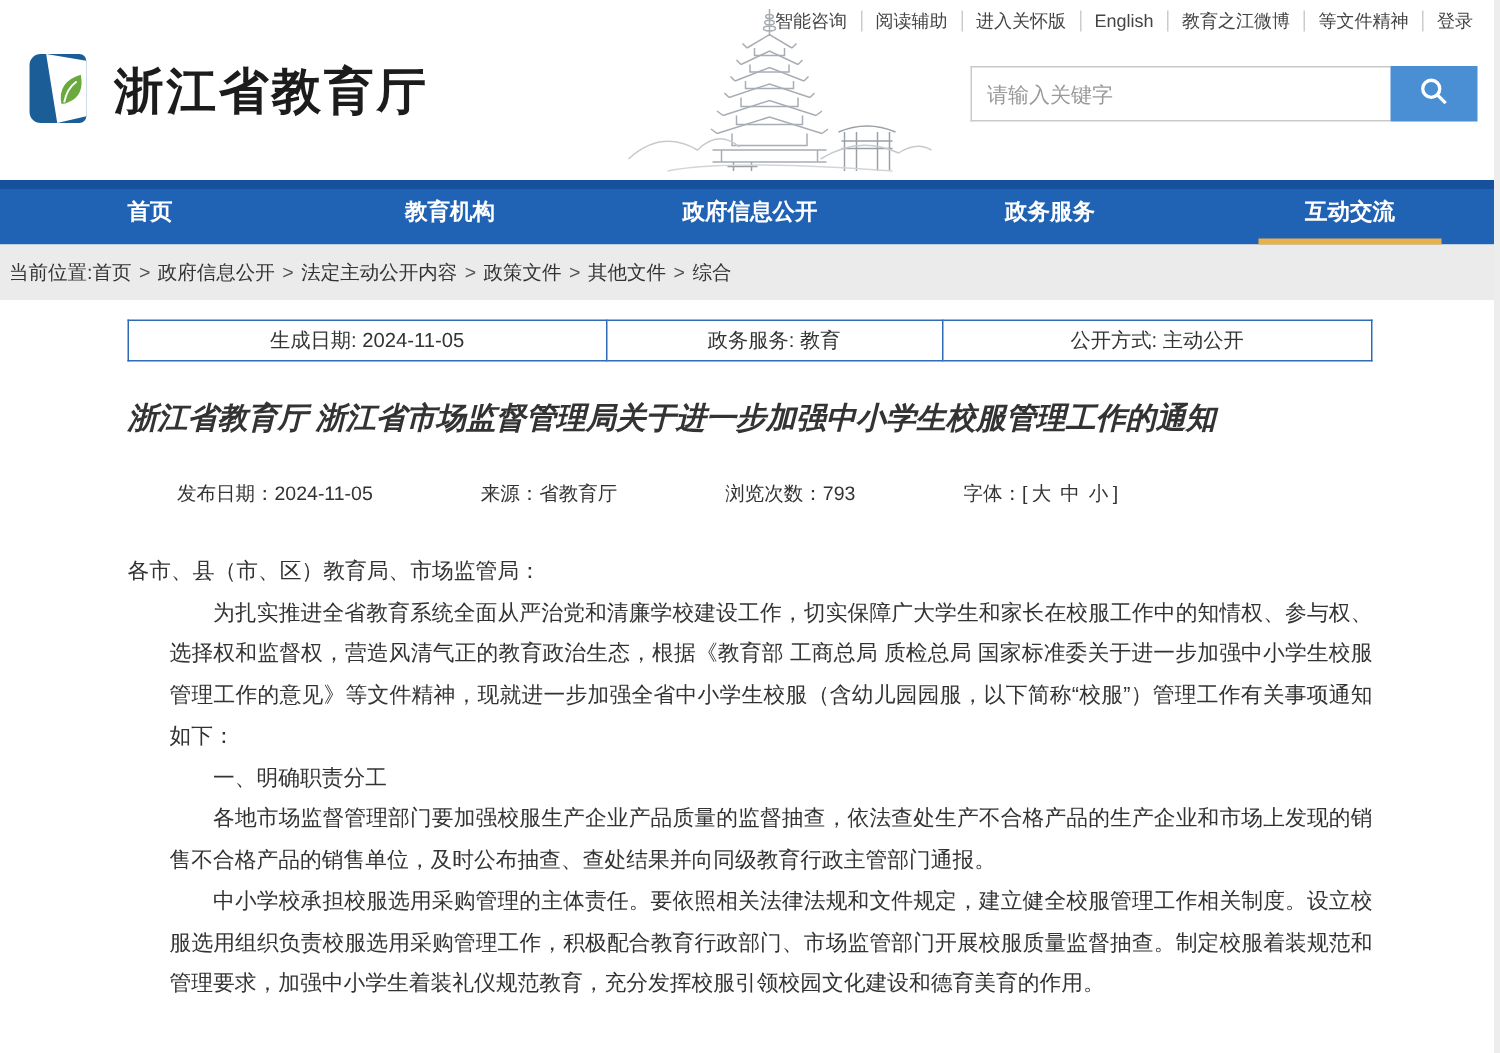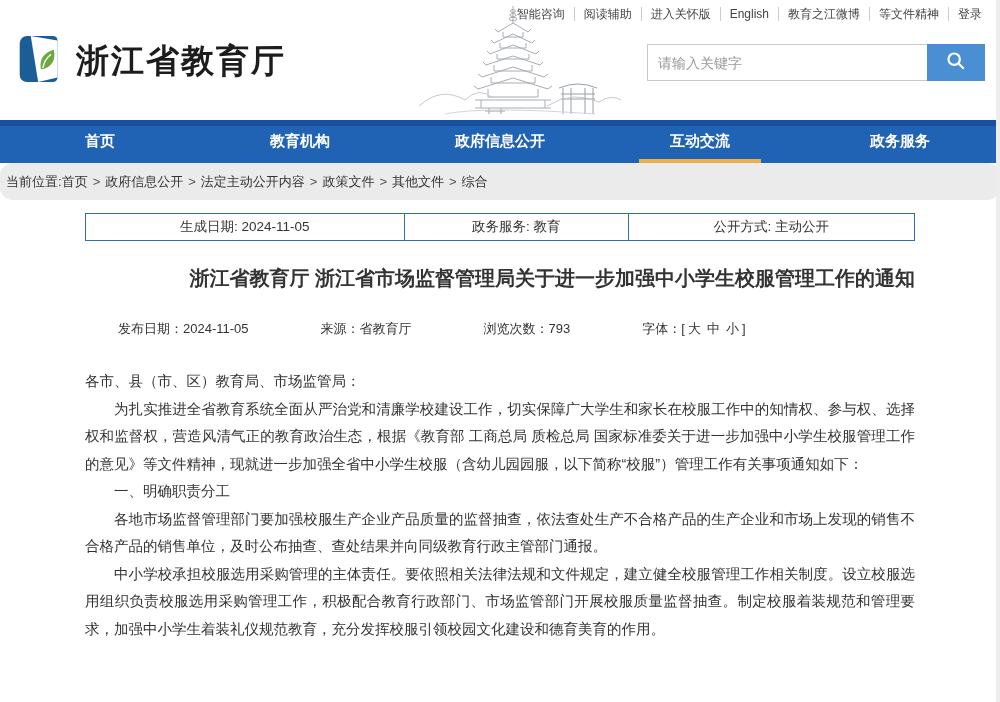--- a/index.html
+++ b/index.html
@@ -19,33 +19,33 @@
   .search-box { position:absolute; right:15px; top:44px; display:flex;padding-left:22px; }
   .search-input { width:280px; height:37px; border:1px solid #c9c9c9; border-right:none; padding:0 10px; font-size:14px; color:#333; outline:none; }
   .search-input::placeholder { color:#999; }
   .search-btn { width:58px; height:37px; background:#4a8fd4; border:none; cursor:pointer; display:flex; align-items:center; justify-content:center; }
   
   .nav { width:100%; height:43px; background:linear-gradient(#17509c 0px, #17509c 6px, #2063b4 6px); display:flex; }
   .nav-item { flex:1; position:relative; display:flex; align-items:center; justify-content:center; color:#fff; font-size:15px; font-weight:bold; cursor:pointer; }
   .nav-item .underline { display:none; }
   .nav-item.active .underline { display:block; position:absolute; bottom:0; left:50%; transform:translateX(-50%); width:122px; height:4px; background:#eab04c; }
   
-  .breadcrumb { width:100%; height:37px; background:#ebebeb; line-height:37px; padding-left:6px; font-size:13px; color:#333;border-radius:13px; }
+  .breadcrumb { width:100%; height:37px; background:#ebebeb; line-height:37px; padding-left:6px; font-size:13px; color:#333; }
   .breadcrumb a { color:#333; text-decoration:none; cursor:pointer; }
   .breadcrumb .sep { color:#555; margin:0 5px; }
   
   .content { padding:13px 85px 30px 85px; background:#fff; }
   table.meta { width:100%; border-collapse:collapse; }
   table.meta td { border:1px solid #2e6cb5; height:27px; text-align:center; font-size:13.5px; color:#333; padding:0 4px; }
-  .doc-title { margin-top:24px; text-align:right; font-size:20px; font-weight:bold; color:#333; }
+  .doc-title { margin-top:24px; text-align:left; font-size:20px; font-weight:bold; color:#333;font-style:italic; }
   .info-row { margin-top:28px; padding-left:33px; font-size:13px; color:#333; display:flex; align-items:center; }
   .info-row .chunk { margin-right:72px; white-space:nowrap; }
   .info-row a { color:#333; text-decoration:none; cursor:pointer; margin:0 3px; }
   .body-text { margin-top:30px; font-size:14.5px; color:#333; line-height:27.5px; text-align:justify; }
-  .body-text p.indent { text-indent:2em; }
+  .body-text p.indent { text-indent:2em;margin-left:28px; }
   
   .scrollbar { position:absolute; top:0; right:0; width:4px; height:702px; background:#ededed; }
 </style>
 </head>
 <body>
 
 <div class="header">
 
   <div class="top-links">
     <a>智能咨询</a><a>阅读辅助</a><a>进入关怀版</a><a>English</a><a>教育之江微博</a><a>等文件精神</a><a class="last">登录</a>
@@ -107,26 +107,26 @@
 <div class="nav">
   <div class="nav-item">
       <span>首页</span>
     </div>
   <div class="nav-item">
       <span>教育机构</span>
     </div>
   <div class="nav-item">
       <span>政府信息公开</span>
     </div>
+  <div class="nav-item">
+      <span>政务服务</span>
+    </div>
   <div class="nav-item active">
       <span>互动交流</span>
       <span class="underline"></span>
-    </div>
-  <div class="nav-item">
-      <span>政务服务</span>
     </div>
 </div>
 
 <div class="breadcrumb">
   <span>当前位置:</span><a>首页</a><span class="sep">&gt;</span><a>政府信息公开</a><span class="sep">&gt;</span><a>法定主动公开内容</a><span class="sep">&gt;</span><a>政策文件</a><span class="sep">&gt;</span><a>其他文件</a><span class="sep">&gt;</span><a>综合</a>
 </div>
 
 <div class="content">
 
   <table class="meta">

